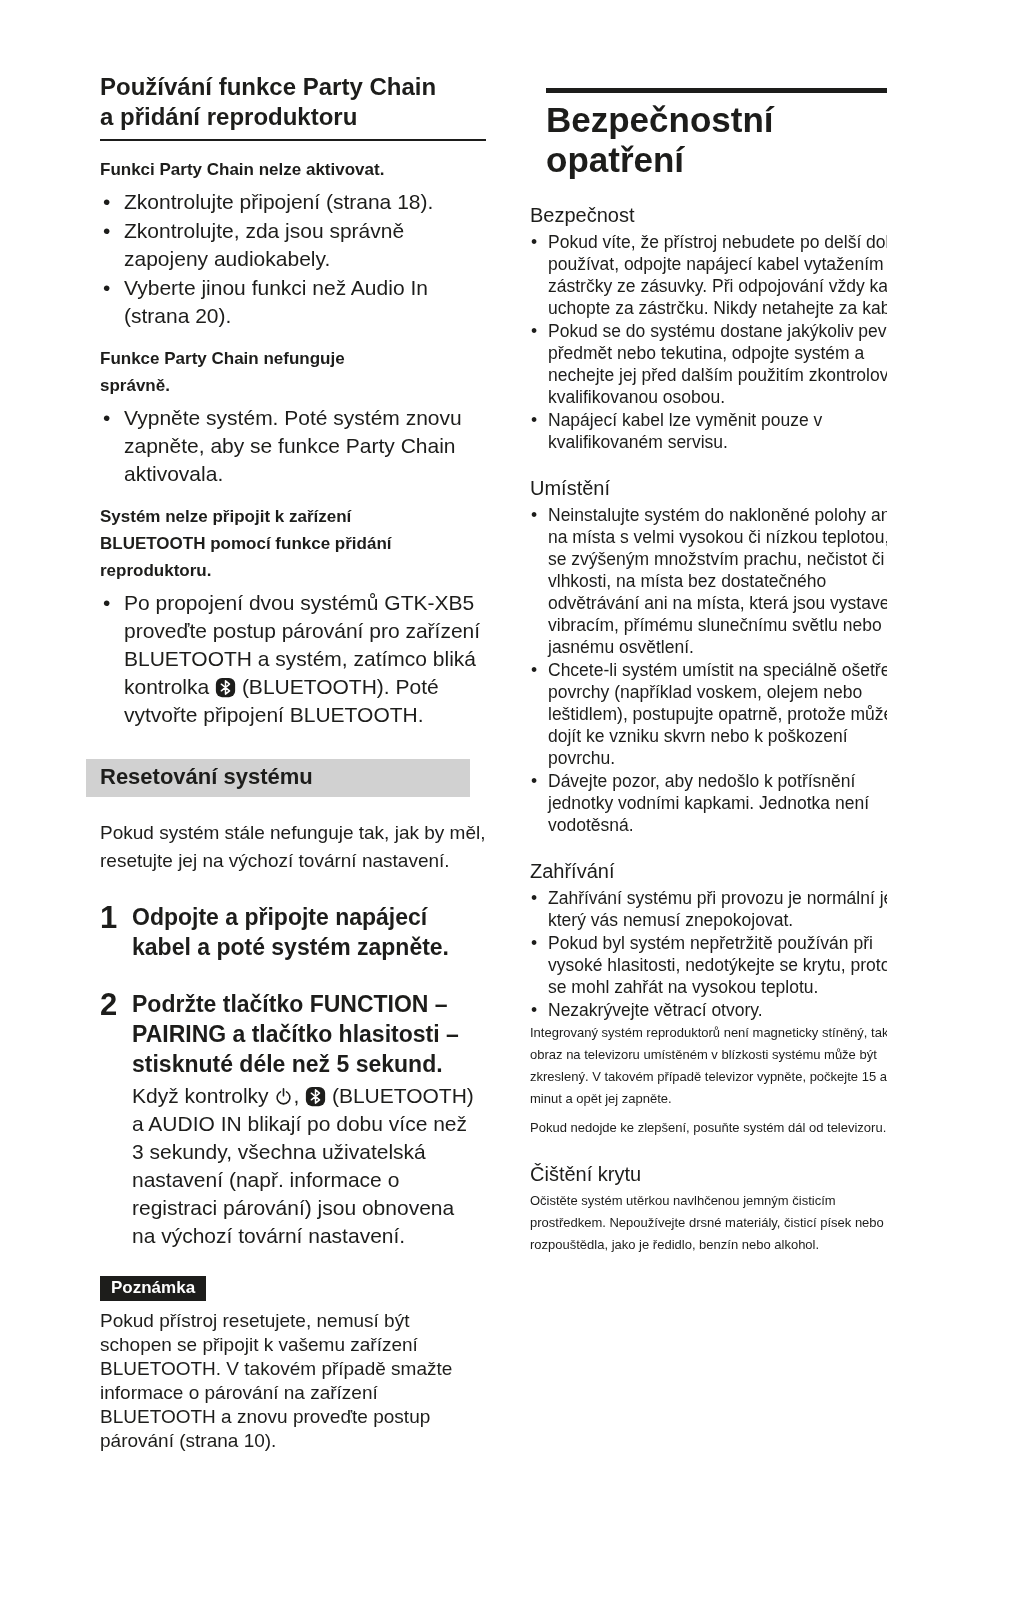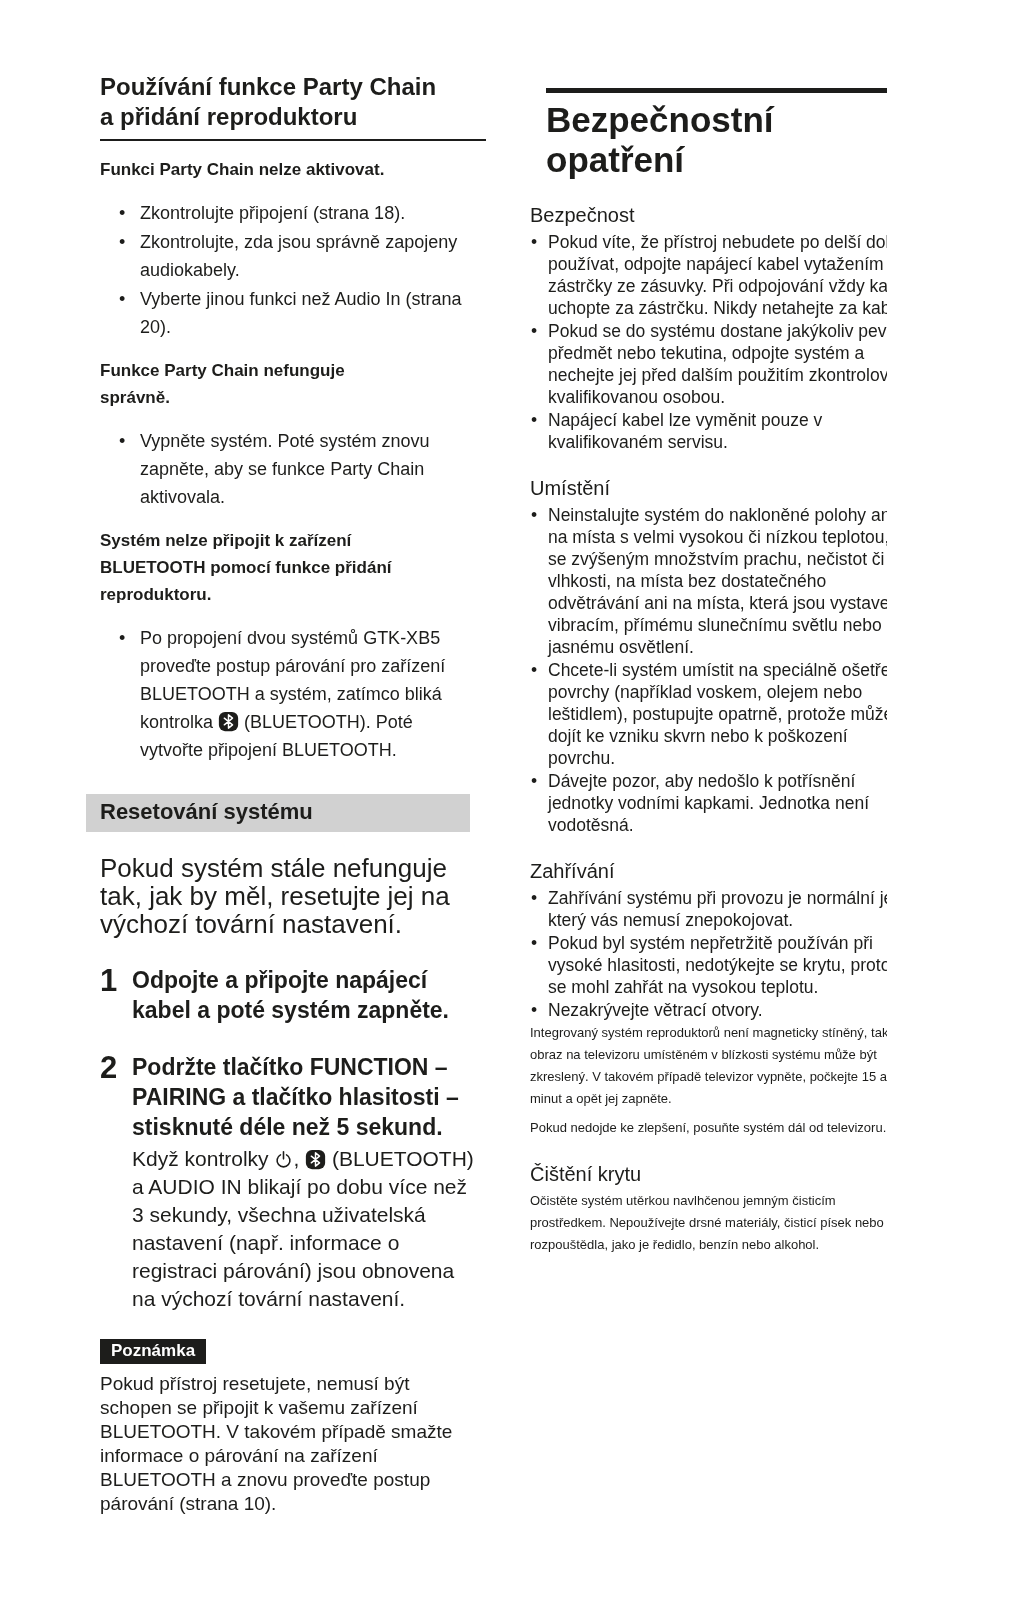--- a/index.html
+++ b/index.html
@@ -8,29 +8,29 @@
     font-family:"Liberation Sans", sans-serif; color:#1d1d1b; overflow:hidden;
   }
 
   
   .col-left { position:absolute; left:100px; top:72px; width:386px; }
   .section-title {
     margin:0; font-size:24px; line-height:30px; font-weight:bold;
     padding-bottom:7px; border-bottom:2px solid #1d1d1b; white-space:pre-line;
   }
   .issue-title { margin:15px 0 5px 0; font-size:17px; line-height:27px; font-weight:bold; white-space:pre-line; }
-  ul.bullets { list-style:none; margin:16px; padding:0; font-size:18px; line-height:28px; }
+  ul.bullets { list-style:none; margin:0; padding:0; font-size:21px; line-height:28px; }
   ul.bullets li { position:relative; padding-left:24px; margin:1px 0; }
   ul.bullets li::before { content:"\2022"; position:absolute; left:3px; }
 
   .reset-bar {
     margin:30px 0 0 -14px; width:384px; background:#d1d1d1;
     padding:5px 0 7px 14px; font-size:22px; font-weight:bold; box-sizing:border-box;
   }
-  .reset-intro { margin:22px 0 0 0; font-size:26px; line-height:28px; }
+  .reset-intro { margin:22px 0 0 0; font-size:19px; line-height:28px; }
 
   .step { display:flex; margin-top:27px; }
   .step-num { flex:none; width:32px; font-size:31px; line-height:31px; font-weight:bold; }
   .step-title { margin:0; font-size:23px; line-height:30px; font-weight:bold; white-space:pre-line; }
   .step-body { margin:3px 8px 0 0; font-size:21px; line-height:28px; }
 
   .note-label {
     display:inline-block; margin-top:26px; background:#1d1d1b; color:#ffffff;
     font-size:17px; font-weight:bold; padding:2px 11px 3px 11px;
   }

